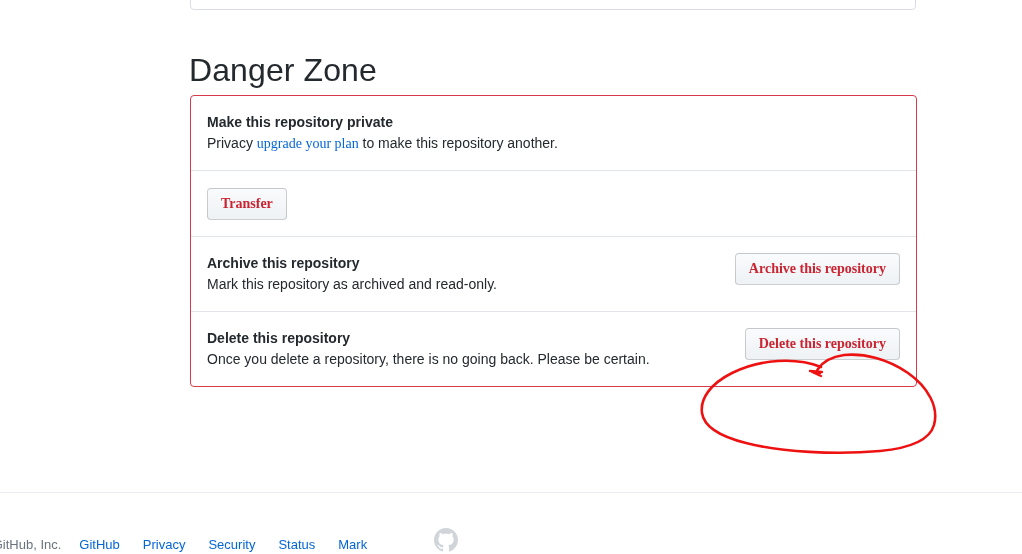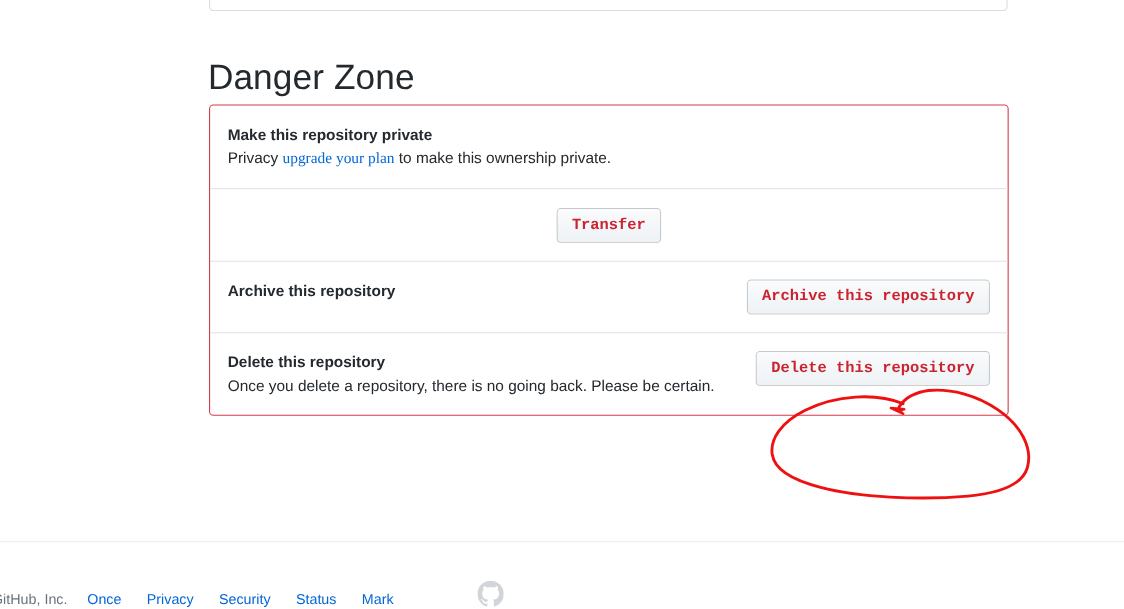--- a/index.html
+++ b/index.html
@@ -57,21 +57,21 @@
     box-sizing: border-box;
     background: #ffffff;
   }
   .danger-row {
     position: relative;
     padding: 16px 16px 16px 16px;
     min-height: 52px;
     box-sizing: border-box;
     display: flex;
     align-items: flex-start;
-    justify-content: center;
+    justify-content: flex-start;
   }
   .danger-row + .danger-row {
     border-top: 1px solid #e1e4e8;
   }
   .row-text {
     padding-right: 12px;
     flex: 1 1 auto;
   }
   .row-title {
     font-size: 14px;
@@ -90,21 +90,21 @@
   }
   .row-desc a, .inline-link {
     color: #0366d6;
     text-decoration: none;
     font-family: Liberation Serif, serif;
   }
 
   
   .danger-btn {
     flex: 0 0 auto;
-    font-family: Liberation Mono, monospace;
+    font-family: Liberation Serif, serif;
     font-size: 14px;
     font-weight: bold;
     color: #cb2431;
     background-image: linear-gradient(-180deg, #fafbfc 0%, #eff3f6 90%);
     background-color: #f6f8fa;
     border: 1px solid rgba(27,31,35,0.2);
     border-radius: 4px;
     padding: 5px 13px;
     line-height: 20px;
     cursor: pointer;
@@ -178,31 +178,32 @@
 
   <div class="top-partial-panel"></div>
 
   <div class="danger-heading">Danger Zone</div>
 
   <div class="danger-panel">
 
     <div class="danger-row row-private">
       <div class="row-text">
         <div class="row-title">Make this repository private</div>
-        <div class="row-desc"><span>Privacy </span><a class="inline-link" href="#">upgrade your plan</a><span> to make this ownership private.</span></div>
+        <div class="row-desc"><span>Privacy </span><a class="inline-link" href="#">upgrade your plan</a><span> to make this repository another.</span></div>
       </div>
     </div>
 
     <div class="danger-row row-transfer">
       <button class="danger-btn">Transfer</button>
     </div>
 
     <div class="danger-row row-archive">
       <div class="row-text">
         <div class="row-title">Archive this repository</div>
+        <div class="row-desc">Mark this repository as archived and read-only.</div>
       </div>
       <button class="danger-btn">Archive this repository</button>
     </div>
 
     <div class="danger-row row-delete">
       <div class="row-text">
         <div class="row-title">Delete this repository</div>
         <div class="row-desc">Once you delete a repository, there is no going back. Please be certain.</div>
       </div>
       <button class="danger-btn">Delete this repository</button>
@@ -221,21 +222,21 @@
              C 200 14, 176 8, 156 10
              C 142 12, 134 18, 130 24
              C 128 27, 129 28, 132 28" fill="none" stroke="#ee1111" stroke-width="2.6" stroke-linecap="round" stroke-linejoin="round"></path>
     <path d="M134 27 L 122 26 L 133 31" fill="none" stroke="#ee1111" stroke-width="2.4" stroke-linecap="round" stroke-linejoin="round"></path>
   </svg>
 
   <div class="footer">
     <div class="footer-inner">
       <div class="footer-links">
         <span class="footer-copy">© 2020 GitHub, Inc.</span>
-        <a href="#">Once</a>
+        <a href="#">GitHub</a>
         <a href="#">Privacy</a>
         <a href="#">Security</a>
         <a href="#">Status</a>
         <a href="#">Mark</a>
       </div>
       <svg class="footer-mark" viewBox="0 0 16 16">
         <path fill="#d1d5da" d="M8 0C3.58 0 0 3.58 0 8c0 3.54 2.29 6.53 5.47 7.59.4.07.55-.17.55-.38
           0-.19-.01-.82-.01-1.49-2.01.37-2.53-.49-2.69-.94-.09-.23-.48-.94-.82-1.13-.28-.15-.68-.52-.01-.53.63-.01
           1.08.58 1.23.82.72 1.21 1.87.87 2.33.66.07-.52.28-.87.51-1.07-1.78-.2-3.64-.89-3.64-3.95
           0-.87.31-1.59.82-2.15-.08-.2-.36-1.02.08-2.12 0 0 .67-.21 2.2.82.64-.18 1.32-.27

